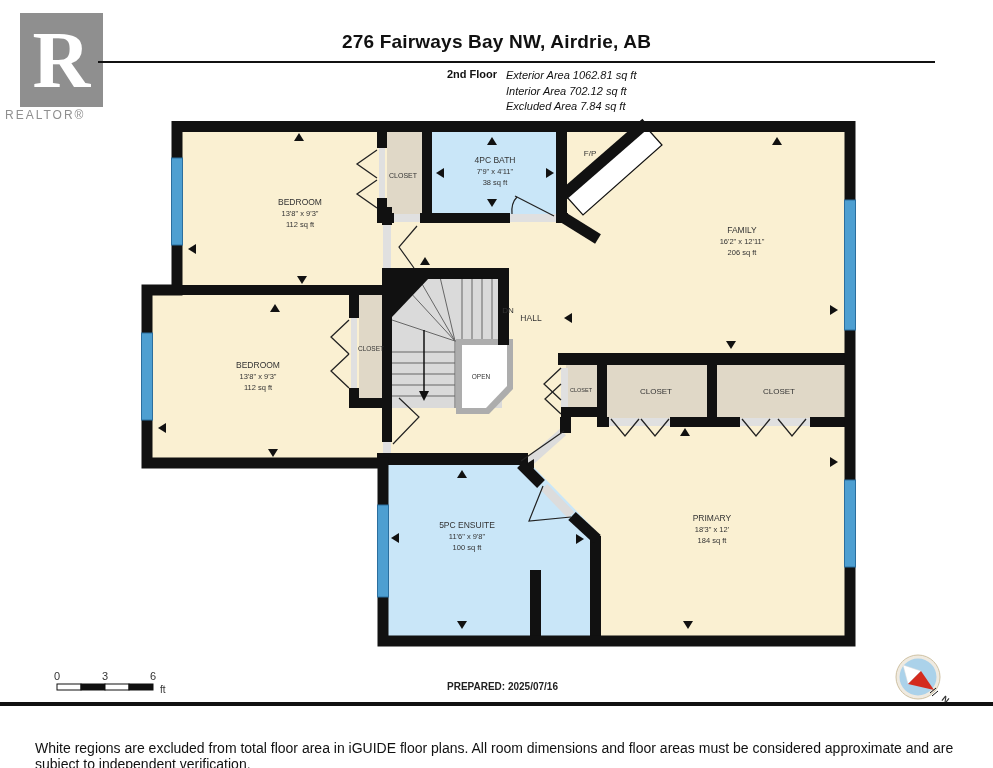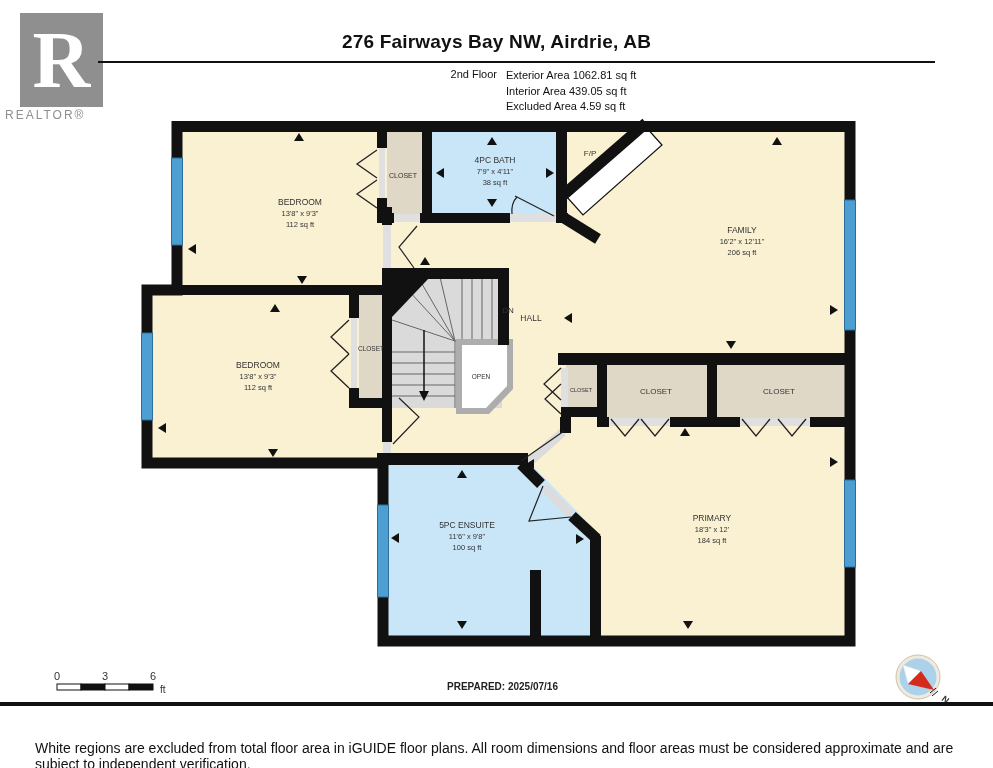--- a/index.html
+++ b/index.html
@@ -1,22 +1,22 @@
 <!DOCTYPE html>
 <html><head>
 <meta charset="utf-8">
 <style>
   html,body{margin:0;padding:0;background:#fff;}
   body{width:993px;height:768px;position:relative;overflow:hidden;
        font-family:"Liberation Sans",sans-serif;color:#111;}
   .abs{position:absolute;}
   .title{left:0;right:0;top:31px;text-align:center;font-size:19px;font-weight:bold;letter-spacing:.2px;}
   .hdr-line{left:98px;top:61px;width:837px;height:2px;background:#111;}
-  .floor-label{left:0;top:68px;width:497px;text-align:right;font-size:11px;font-weight:normal;}
-  .areas{left:506px;top:68px;font-size:11px;line-height:15.5px;}
+  .floor-label{left:0;top:68px;width:497px;text-align:right;font-size:11px;font-weight:bold;}
+  .areas{left:506px;top:68px;font-size:11px;line-height:15.5px;font-style:italic;}
   .areas span{display:block;}
   .logo-box{left:20px;top:13px;width:83px;height:94px;background:#8F8F8F;
             display:flex;align-items:center;justify-content:center;}
   .logo-box span{color:#fff;font-family:"Liberation Serif",serif;font-weight:bold;font-size:80px;line-height:80px;}
   .logo-text{left:5px;top:108px;width:110px;font-size:12px;letter-spacing:2px;color:#8F8F8F;}
   .footer-bar{left:0;top:702px;width:993px;height:4px;background:#111;}
   .disclaimer{left:35px;top:740px;font-size:14px;color:#111;}
   .prepared{left:447px;top:681px;font-size:10px;font-weight:bold;color:#222;}
   svg{position:absolute;left:0;top:0;}
   svg text{font-family:"Liberation Sans",sans-serif;fill:#333;}
@@ -33,22 +33,22 @@
 
 <div class="abs logo-box">
   <span>R</span>
 </div>
 <div class="abs logo-text">REALTOR®</div>
 <div class="abs title">276 Fairways Bay NW, Airdrie, AB</div>
 <div class="abs hdr-line"></div>
 <div class="abs floor-label">2nd Floor</div>
 <div class="abs areas">
   <span>Exterior Area 1062.81 sq ft</span>
-  <span>Interior Area 439.05 sq ft</span>
-  <span>Excluded Area 4.59 sq ft</span>
+  <span>Interior Area 702.12 sq ft</span>
+  <span>Excluded Area 7.84 sq ft</span>
 </div>
 
 <svg width="993" height="768" viewBox="0 0 993 768">
 
   <polygon points="182,132 845,132 845,636 388,636 388,468 152,468 152,295 182,295" fill="#FAF0D2"></polygon>
 
   <rect x="432" y="132" width="126" height="82" fill="#C9E6F8"></rect>
   <polygon points="383,459 526,459 596,531 596,636 383,636" fill="#C9E6F8"></polygon>
 
   <rect x="387" y="132" width="35" height="82" fill="#E0D8C7"></rect>

